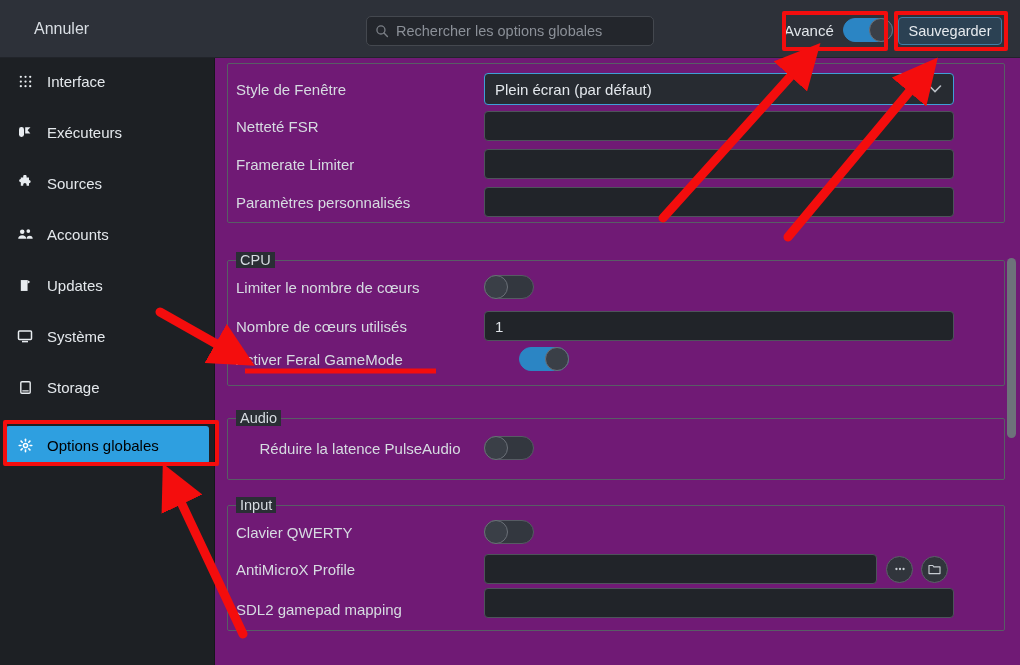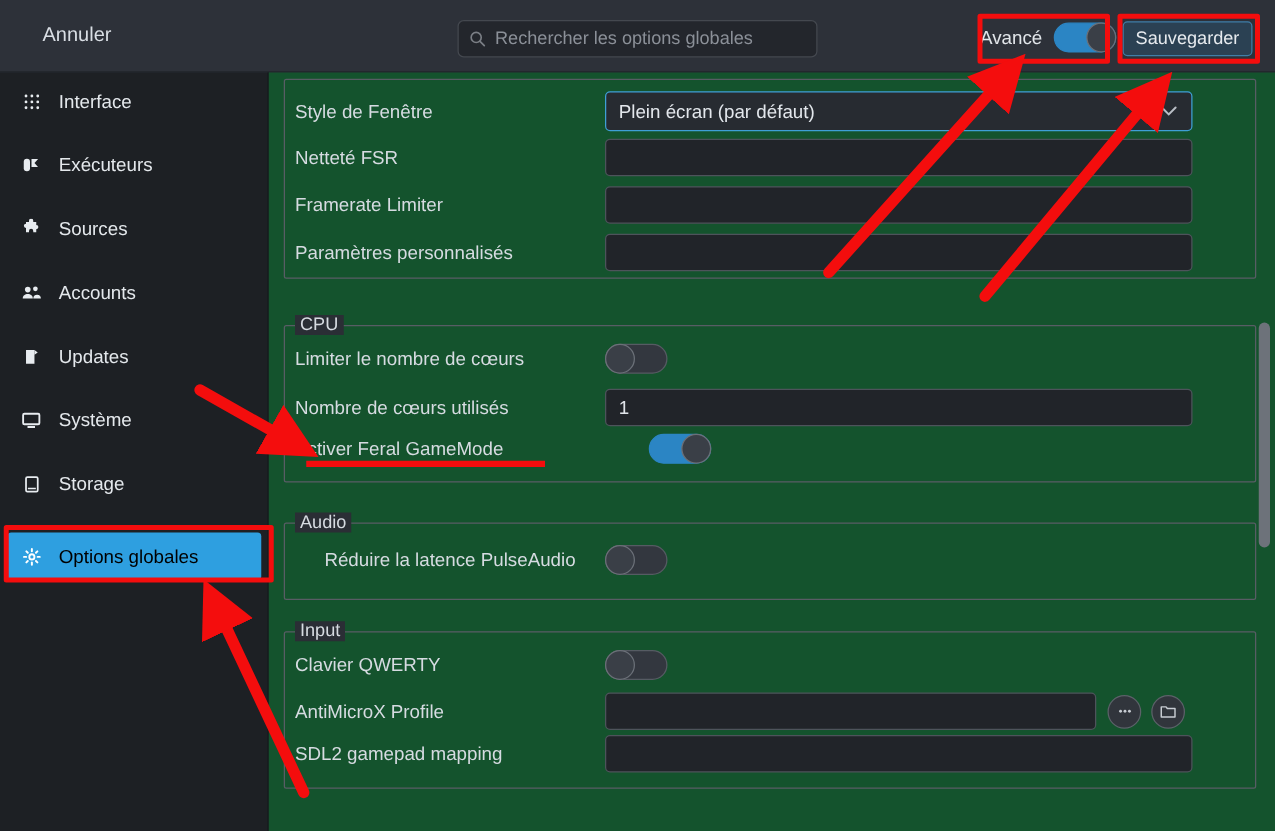--- a/index.html
+++ b/index.html
@@ -109,21 +109,21 @@
     color: #e4e8ec;
     font-size: 15px;
   }
   .side-item .ico { width: 18px; height: 18px; margin-right: 13px; flex: 0 0 18px; display: flex; align-items: center; justify-content: center; }
   .side-item.active { background: #2e9fe0; color: #000000; }
 
   
   .content {
     position: absolute; left: 215px; top: 58px;
     width: 805px; height: 607px;
-    background: #14532d;
+    background: #701a75;
     overflow: hidden;
   }
   .group {
     position: absolute;
     border: 1px solid #585d65;
     border-radius: 2px;
   }
   .group-title {
     position: absolute; top: -9px; left: 8px;
     background: #2a2e35;
@@ -402,21 +402,21 @@
               </g>
           </svg>
         </div>
         <div class="circ-btn" style="margin-left:8px;">
           <svg viewBox="0 0 18 18" width="15" height="15">
             <path d="M2.4 4.2h4.6l1.2 1.6h7.4v8.1H2.4z" fill="none" stroke="#c7ccd2" stroke-width="1.4" stroke-linejoin="round"></path>
           </svg>
         </div>
       </div>
 
-      <div class="row" style="left:8px; top:82px; width:760px; height:30px;">
+      <div class="row" style="left:8px; top:82px; width:760px; height:30px;align-items:flex-end;">
         <span class="row-label" style="width:248px;">SDL2 gamepad mapping</span>
         <input class="field" style="width: 470px;" type="text">
       </div>
     </div>
 
     <div class="scrollbar"></div>
   </div>
 
   <div class="annot-box" style="left:782px; top:11px; width:106px; height:40px;"></div>
   <div class="annot-box" style="left:894px; top:11px; width:114px; height:40px;"></div>

